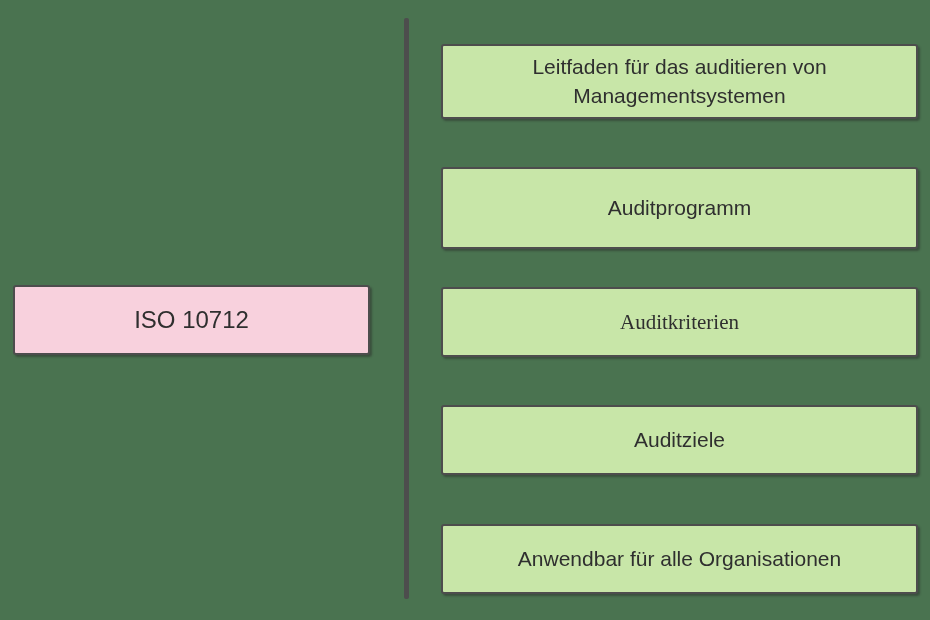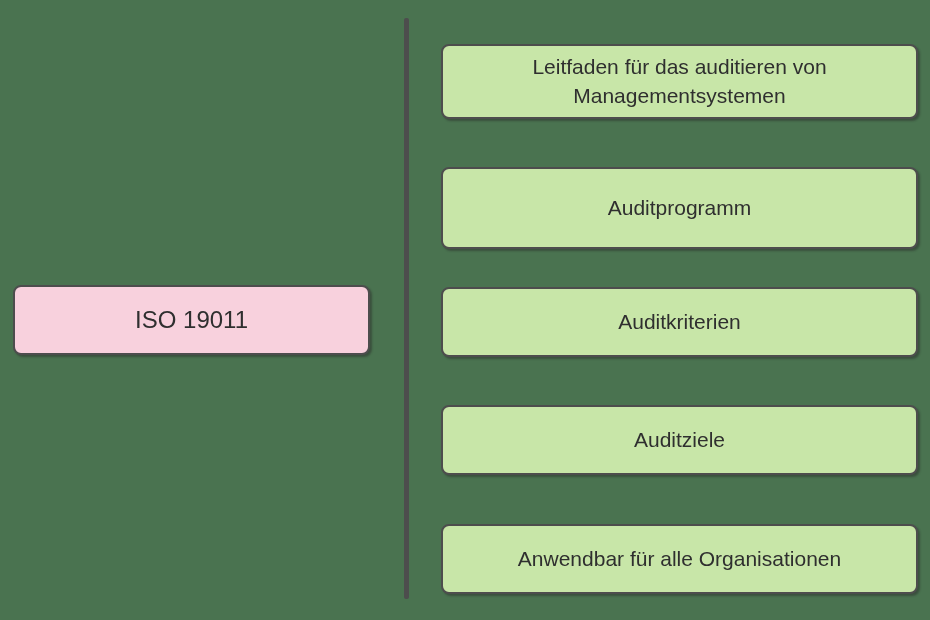--- a/index.html
+++ b/index.html
@@ -18,21 +18,21 @@
     width: 930px;
     height: 620px;
   }
   .node {
     position: absolute;
     display: flex;
     align-items: center;
     justify-content: center;
     text-align: center;
     border: 2px solid var(--border, #4d4d4d);
-    border-radius: 8px;
+    border-radius: 3px;
     box-shadow: 2px 2px 2px rgba(40, 40, 40, 0.45);
     color: var(--text, #2f2f2f);
     box-sizing: border-box;
     padding: 2px 10px;
   }
   .node-pink {
     left: 13px;
     top: 285px;
     width: 357px;
     height: 70px;
@@ -42,40 +42,40 @@
   .node-green {
     left: 441px;
     width: 477px;
     height: 70px;
     background: var(--green-fill, #c8e6a8);
     font-size: 21px;
     line-height: 1.35;
   }
   .g1 { top: 44px;  height: 75px; }
   .g2 { top: 167px; height: 82px; }
-  .g3 { top: 287px; height: 70px; }
+  .g3 { top: 287px; height: 70px; font-family: Liberation Serif, serif; }
   .g4 { top: 405px; height: 70px; justify-content: center; }
   .g5 { top: 524px; height: 70px; }
   .divider {
     position: absolute;
     left: 404px;
     top: 18px;
     width: 5px;
     height: 581px;
     background: var(--divider, #4d4d4d);
     border-radius: 2px;
   }
 </style>
 </head>
 <body>
 
 <div class="canvas">
 
   <div class="node node-pink">
-    <span>ISO 19011</span>
+    <span>ISO 10712</span>
   </div>
 
   <div class="divider"></div>
 
   <div class="node node-green g1">
     <span>Leitfaden für das auditieren von Managementsystemen</span>
   </div>
 
   <div class="node node-green g2">
     <span>Auditprogramm</span>

